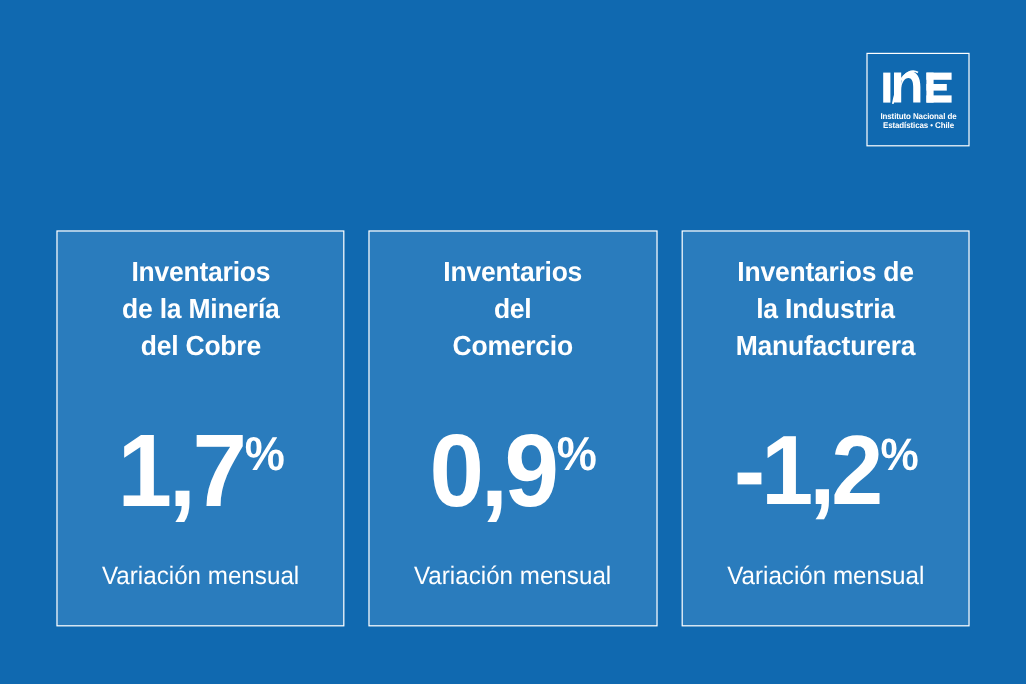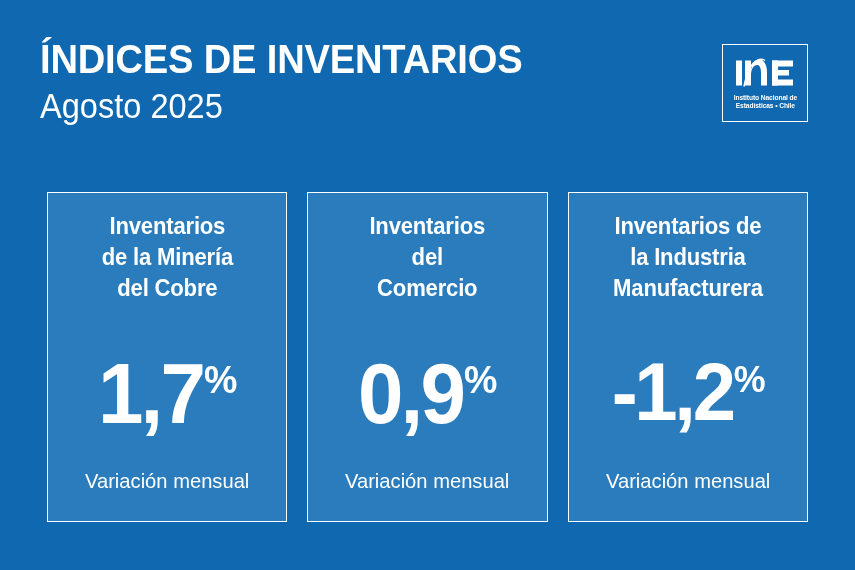--- a/index.html
+++ b/index.html
@@ -168,24 +168,20 @@
     line-height: 26px;
     transform: scaleX(0.96);
   }
 </style>
 </head>
 <body>
 
 <div id="infographic">
 
   <div class="header">
-    <div class="header-text">
-      <div class="main-title">ÍNDICES DE INVENTARIOS</div>
-      <div class="sub-title">Agosto 2025</div>
-    </div>
 
     <div class="logo">
       <svg class="logo-mark" viewBox="0 0 124 62" aria-hidden="true">
 
         <rect x="4" y="6" width="12" height="50" fill="#ffffff"></rect>
         <path d="M22 56 L22 6 L34 6 L34 28 C34 14 40 4 50 4 C60 4 66 14 66 30 L66 56 L54 56 L54 30 C54 20 51 15 46 15 C40 15 34 22 34 36 L34 56 Z" fill="#ffffff"></path>
         <path d="M20 58 C20 58 26 24 38 12 C48 2 56 2 62 6" fill="none" stroke="#ffffff" stroke-width="3"></path>
         <rect x="76" y="6" width="12" height="50" fill="#ffffff"></rect>
         <rect x="76" y="6" width="42" height="12" fill="#ffffff"></rect>
         <rect x="76" y="25" width="34" height="11" fill="#ffffff"></rect>

